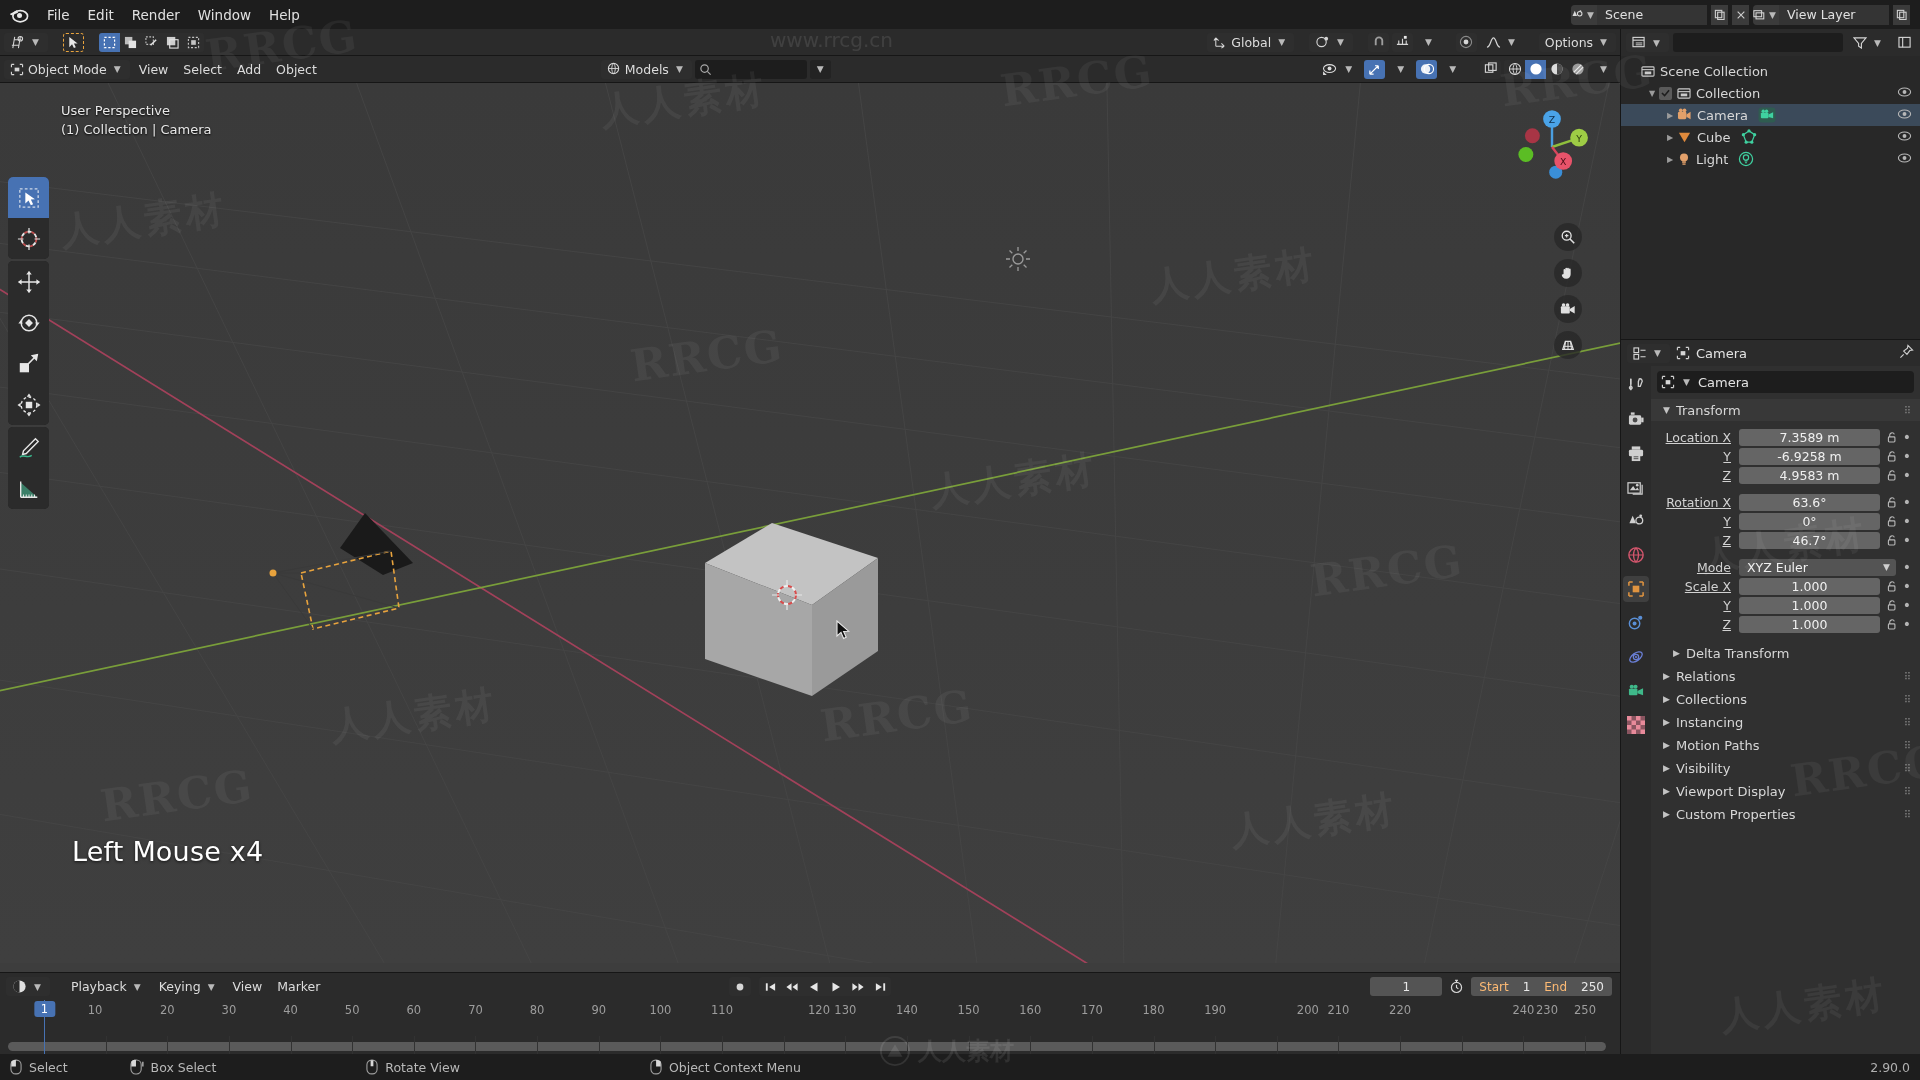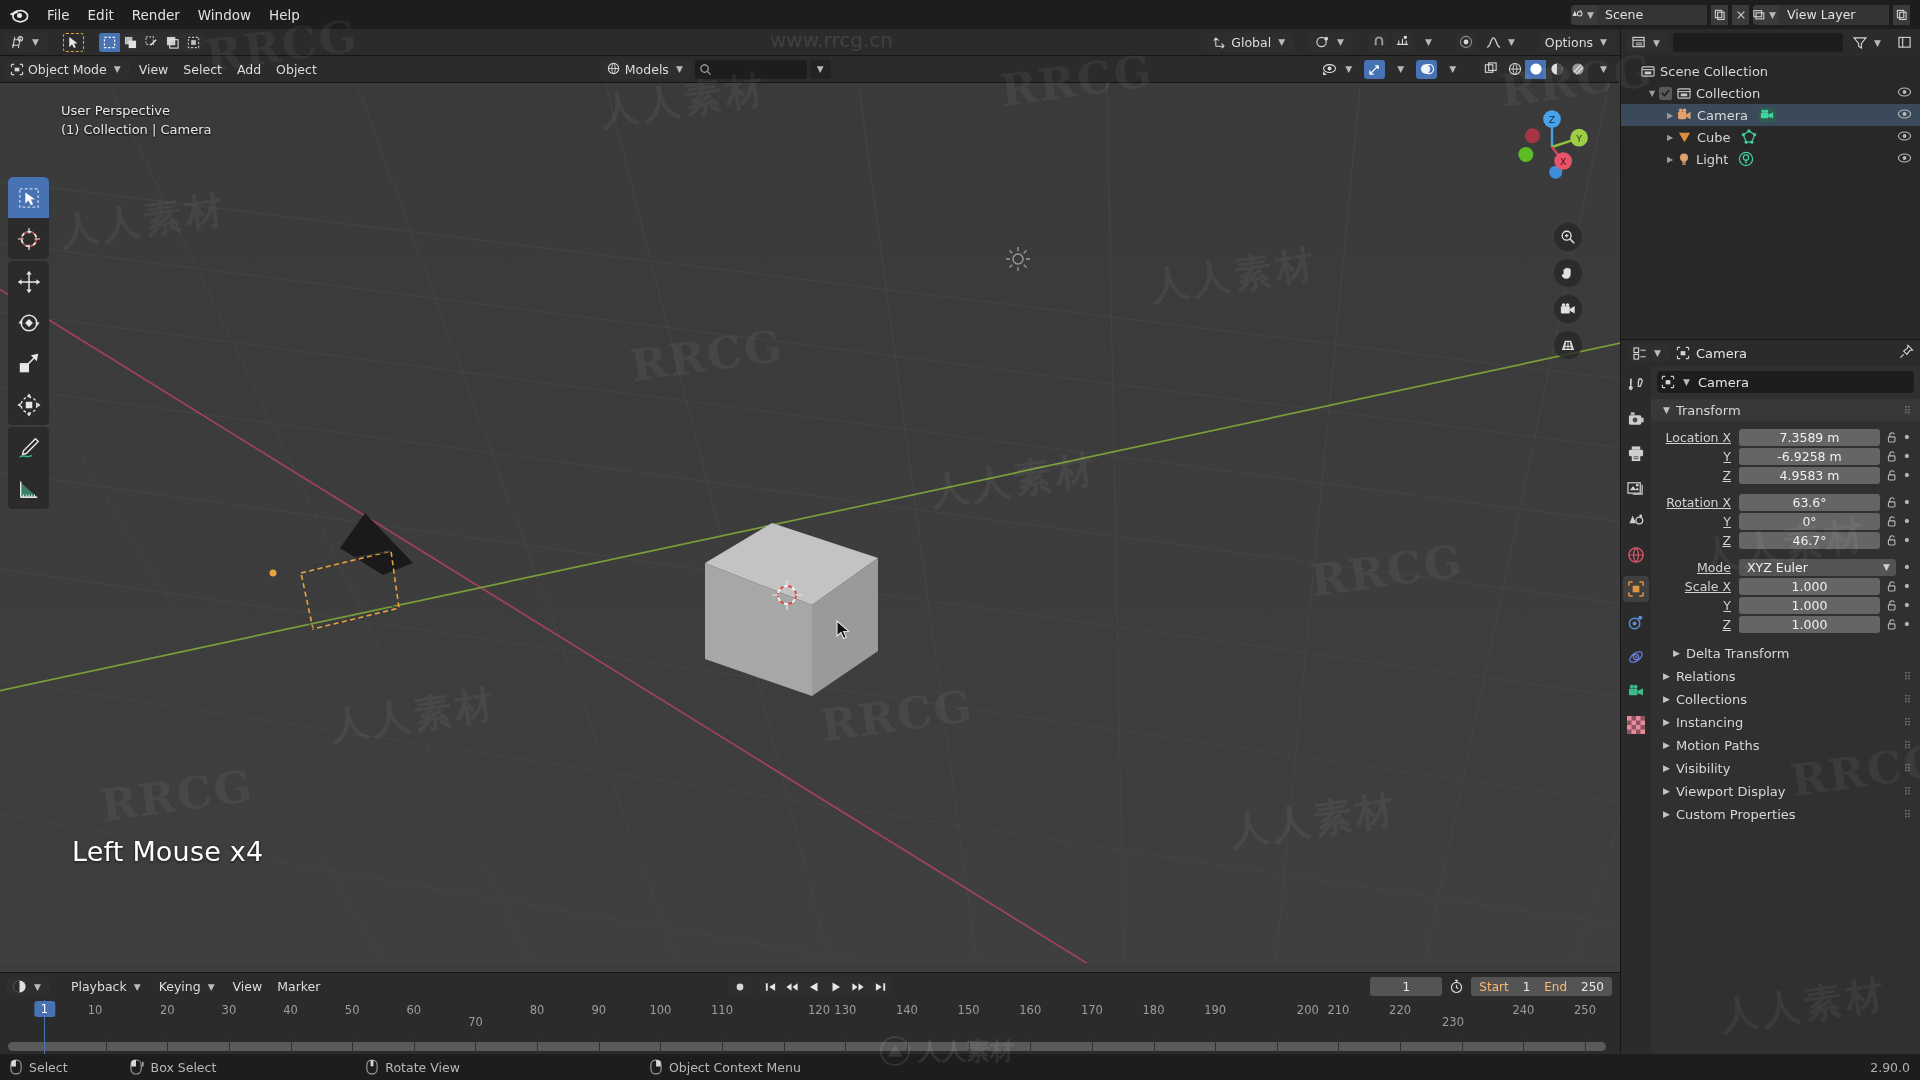--- a/index.html
+++ b/index.html
@@ -720,21 +720,21 @@
             <div class="tick" style="left: 167.28px;">20</div>
             <div class="tl-gridline" style="left: 167.28px;"></div>
             <div class="tick" style="left: 228.92px;">30</div>
             <div class="tl-gridline" style="left: 228.92px;"></div>
             <div class="tick" style="left: 290.56px;">40</div>
             <div class="tl-gridline" style="left: 290.56px;"></div>
             <div class="tick" style="left: 352.2px;">50</div>
             <div class="tl-gridline" style="left: 352.2px;"></div>
             <div class="tick" style="left: 413.84px;">60</div>
             <div class="tl-gridline" style="left: 413.84px;"></div>
-            <div class="tick" style="left: 475.48px; margin-top: 12px;">70</div>
+            <div class="tick" style="left: 475.48px;">70</div>
             <div class="tl-gridline" style="left: 475.48px;"></div>
             <div class="tick" style="left: 537.12px;">80</div>
             <div class="tl-gridline" style="left: 537.12px;"></div>
             <div class="tick" style="left: 598.76px;">90</div>
             <div class="tl-gridline" style="left: 598.76px;"></div>
             <div class="tick" style="left: 660.4px;">100</div>
             <div class="tl-gridline" style="left: 660.4px;"></div>
             <div class="tick" style="left: 722.04px;">110</div>
             <div class="tl-gridline" style="left: 722.04px;"></div>
             <div class="tick" style="left: 819px;">120</div>
@@ -752,21 +752,21 @@
             <div class="tick" style="left: 1153.52px;">180</div>
             <div class="tl-gridline" style="left: 1153.52px;"></div>
             <div class="tick" style="left: 1215.16px;">190</div>
             <div class="tl-gridline" style="left: 1215.16px;"></div>
             <div class="tick" style="left: 1276.8px; margin-left: 31px;">200</div>
             <div class="tl-gridline" style="left: 1276.8px;"></div>
             <div class="tick" style="left: 1338.44px;">210</div>
             <div class="tl-gridline" style="left: 1338.44px;"></div>
             <div class="tick" style="left: 1400.08px;">220</div>
             <div class="tl-gridline" style="left: 1400.08px;"></div>
-            <div class="tick" style="left: 1453px; margin-top: 12px;">230</div>
+            <div class="tick" style="left: 1547px;">230</div>
             <div class="tl-gridline" style="left: 1461.72px;"></div>
             <div class="tick" style="left: 1523.36px;">240</div>
             <div class="tl-gridline" style="left: 1523.36px;"></div>
             <div class="tick" style="left: 1585px;">250</div>
             <div class="tl-gridline" style="left: 1585px;"></div>
             <div class="tl-playhead" style="left: 44px;">
               <span class="cap">1</span>
             </div>
           </div>
       </div>

